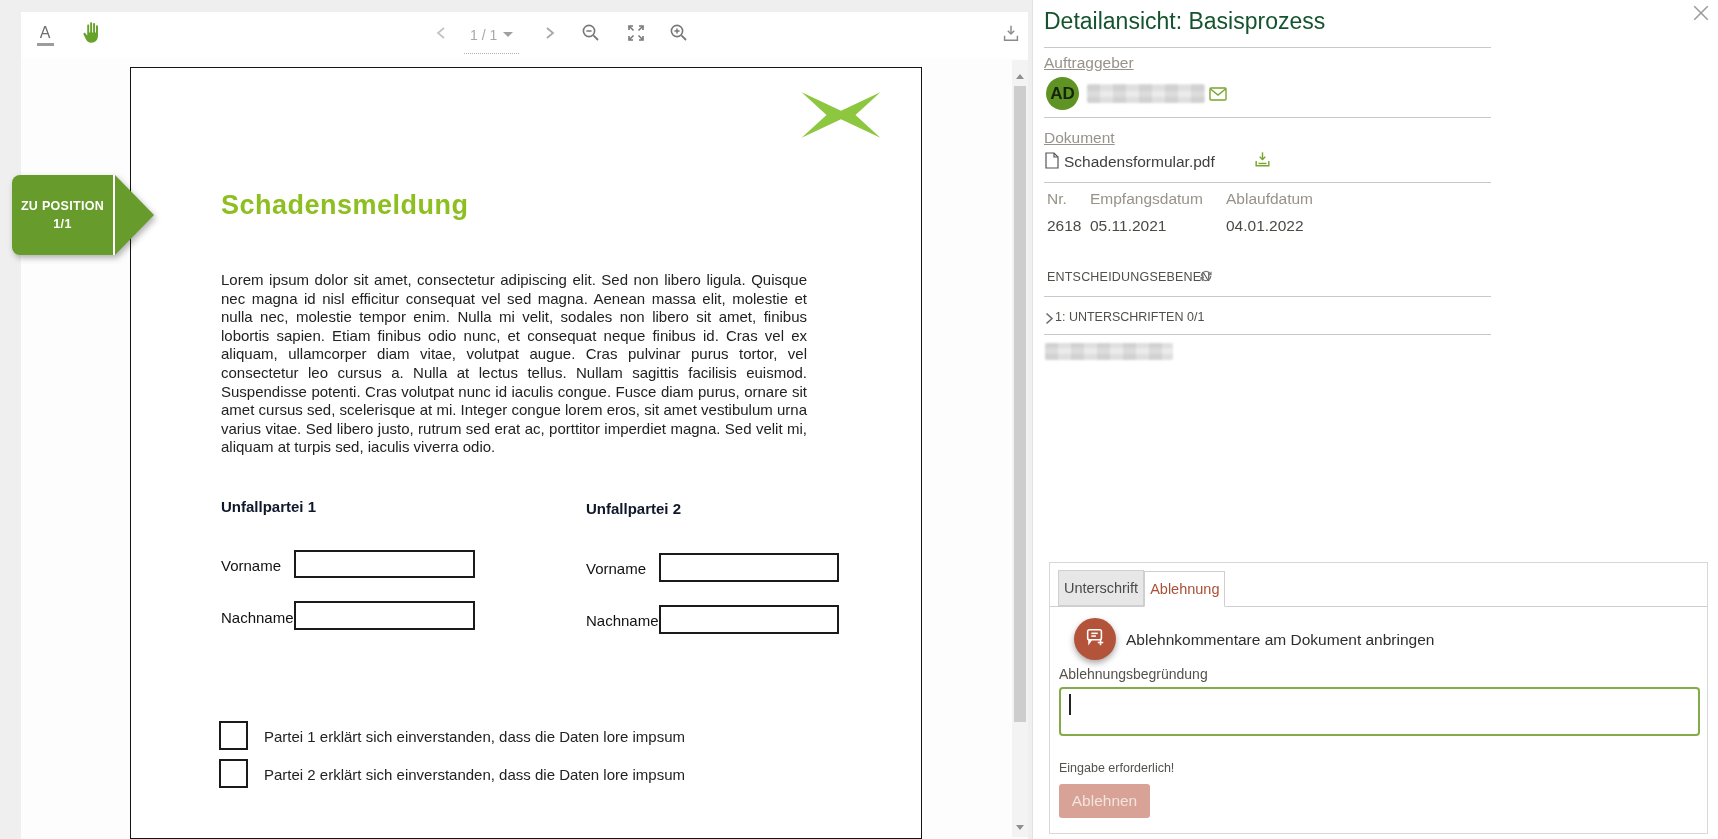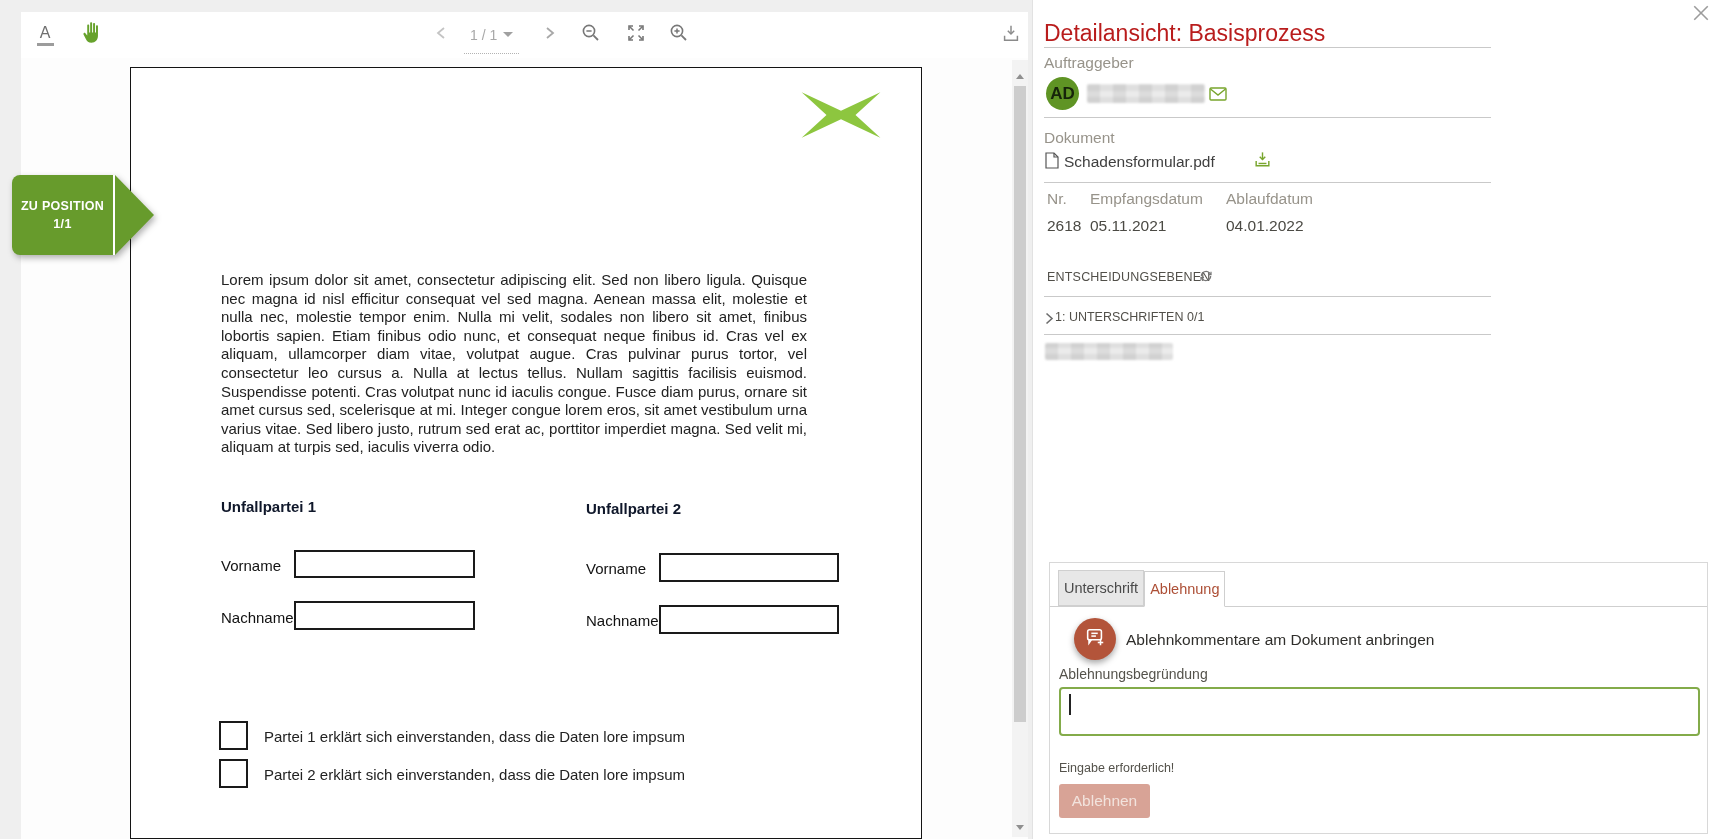--- a/index.html
+++ b/index.html
@@ -58,24 +58,24 @@
   #p2-vorname-label { left:455px; top:492px; } #p2-vorname-box { left:528px; top:485px; width:180px; height:29px; }
   #p2-nachname-label { left:455px; top:544px; } #p2-nachname-box { left:528px; top:537px; width:180px; height:29px; }
   .chk { position:absolute; width:29px; height:29px; border:2px solid #1a1a1a; background:#fff; cursor:pointer; }
   #chk1 { left:88px; top:653px; } #chk2 { left:88px; top:691px; }
   .chk-label { position:absolute; font-size:15px; color:#222; }
   #chk1-label { left:133px; top:660px; } #chk2-label { left:133px; top:698px; }
 
   
   #panel { position:absolute; left:1032px; top:0; width:686px; height:839px; background:#fff; border-left:1px solid #e2e2e2; }
   #close-btn { position:absolute; right:6px; top:4px; width:20px; height:20px; cursor:pointer; }
-  #panel-title { position:absolute; left:11px; top:20px; font-size:23px; color:#b91c1c; }
+  #panel-title { position:absolute; left:11px; top:8px; font-size:23px; color:#14532d; }
   .hr { position:absolute; left:11px; width:447px; height:1px; background:#c9c9c9; }
   #hr1 { top:47px; } #hr2 { top:117px; } #hr3 { top:182px; } #hr4 { top:296px; } #hr5 { top:334px; }
-  .plabel { position:absolute; left:11px; font-size:15.5px; color:#97938a; }
+  .plabel { position:absolute; left:11px; font-size:15.5px; color:#97938a;text-decoration:underline; }
   #originator-label { top:54px; }
   #avatar { position:absolute; left:13px; top:77px; width:33px; height:33px; border-radius:50%; background:#5f9424; display:flex; align-items:center; justify-content:center; font-size:17px; font-weight:bold; color:#16240a; }
   .redacted { background-image:repeating-linear-gradient(0deg, rgba(0,0,0,0.05) 0 6px, rgba(0,0,0,0) 6px 12px), repeating-linear-gradient(90deg,#dcdcdc 0 13px,#ebebeb 13px 26px); filter:blur(1px); border-radius:2px; }
   #redacted-name { position:absolute; left:54px; top:84px; width:118px; height:19px; }
   #mail-icon { position:absolute; left:176px; top:87px; width:18px; height:14px; }
   #document-label { top:129px; }
   #pdf-icon { position:absolute; left:12px; top:152px; width:14px; height:17px; }
   #file-name { position:absolute; left:31px; top:153px; font-size:15.5px; color:#3f3f3f; }
   #file-download-btn { position:absolute; left:220px; top:150px; width:19px; height:19px; cursor:pointer; }
   .th { position:absolute; top:190px; font-size:15.5px; color:#97938a; }
@@ -187,20 +187,21 @@
     </div>
 
     <div id="viewer-body">
 
       <div id="page">
         <span id="doc-logo">
           <svg width="84" height="58" viewBox="0 0 80 56">
               <polygon points="2,6 40,24 78,6 54,28 78,50 40,32 2,50 26,28" fill="#8dc63f"></polygon>
             </svg>
         </span>
+        <div id="doc-title">Schadensmeldung</div>
         <div id="doc-body">Lorem ipsum dolor sit amet, consectetur adipiscing elit. Sed non libero ligula. Quisque nec magna id nisl efficitur consequat vel sed magna. Aenean massa elit, molestie et nulla nec, molestie tempor enim. Nulla mi velit, sodales non libero sit amet, finibus lobortis sapien. Etiam finibus odio nunc, et consequat neque finibus id. Cras vel ex aliquam, ullamcorper diam vitae, volutpat augue. Cras pulvinar purus tortor, vel consectetur leo cursus a. Nulla at lectus tellus. Nullam sagittis facilisis euismod. Suspendisse potenti. Cras volutpat nunc id iaculis congue. Fusce diam purus, ornare sit amet cursus sed, scelerisque at mi. Integer congue lorem eros, sit amet vestibulum urna varius vitae. Sed libero justo, rutrum sed erat ac, porttitor imperdiet magna. Sed velit mi, aliquam at turpis sed, iaculis viverra odio.</div>
 
         <div class="party-heading" id="party1-heading">Unfallpartei 1</div>
         <div class="party-heading" id="party2-heading">Unfallpartei 2</div>
 
         <div class="fld-label" id="p1-vorname-label">Vorname</div>
         <div class="fld-box" id="p1-vorname-box"></div>
         <div class="fld-label" id="p1-nachname-label">Nachname</div>
         <div class="fld-box" id="p1-nachname-box"></div>
 

